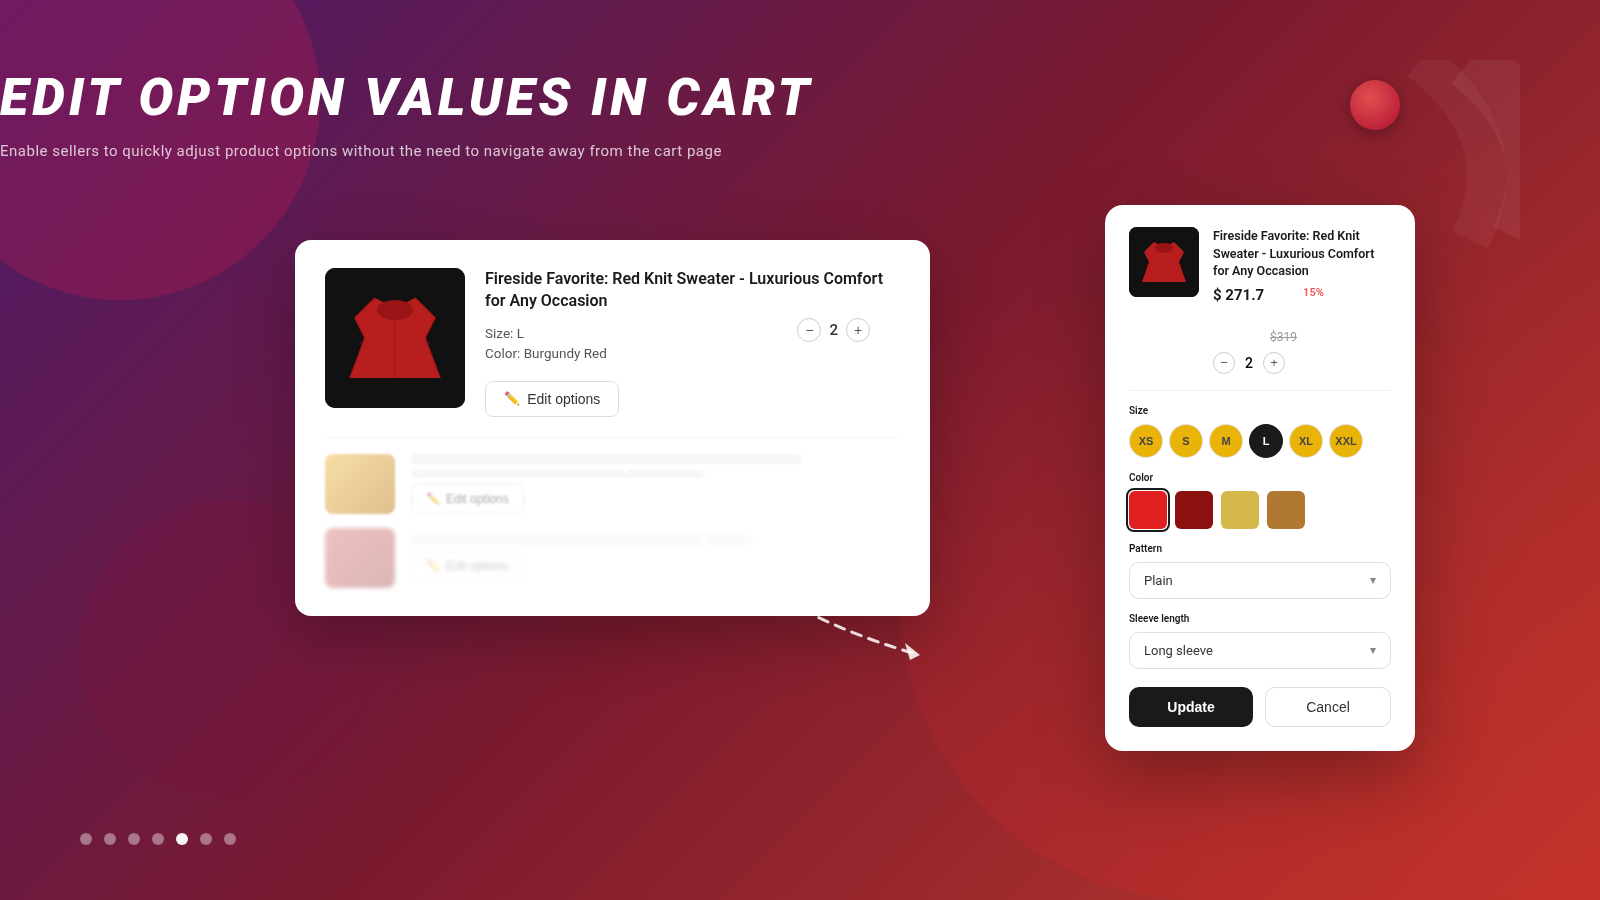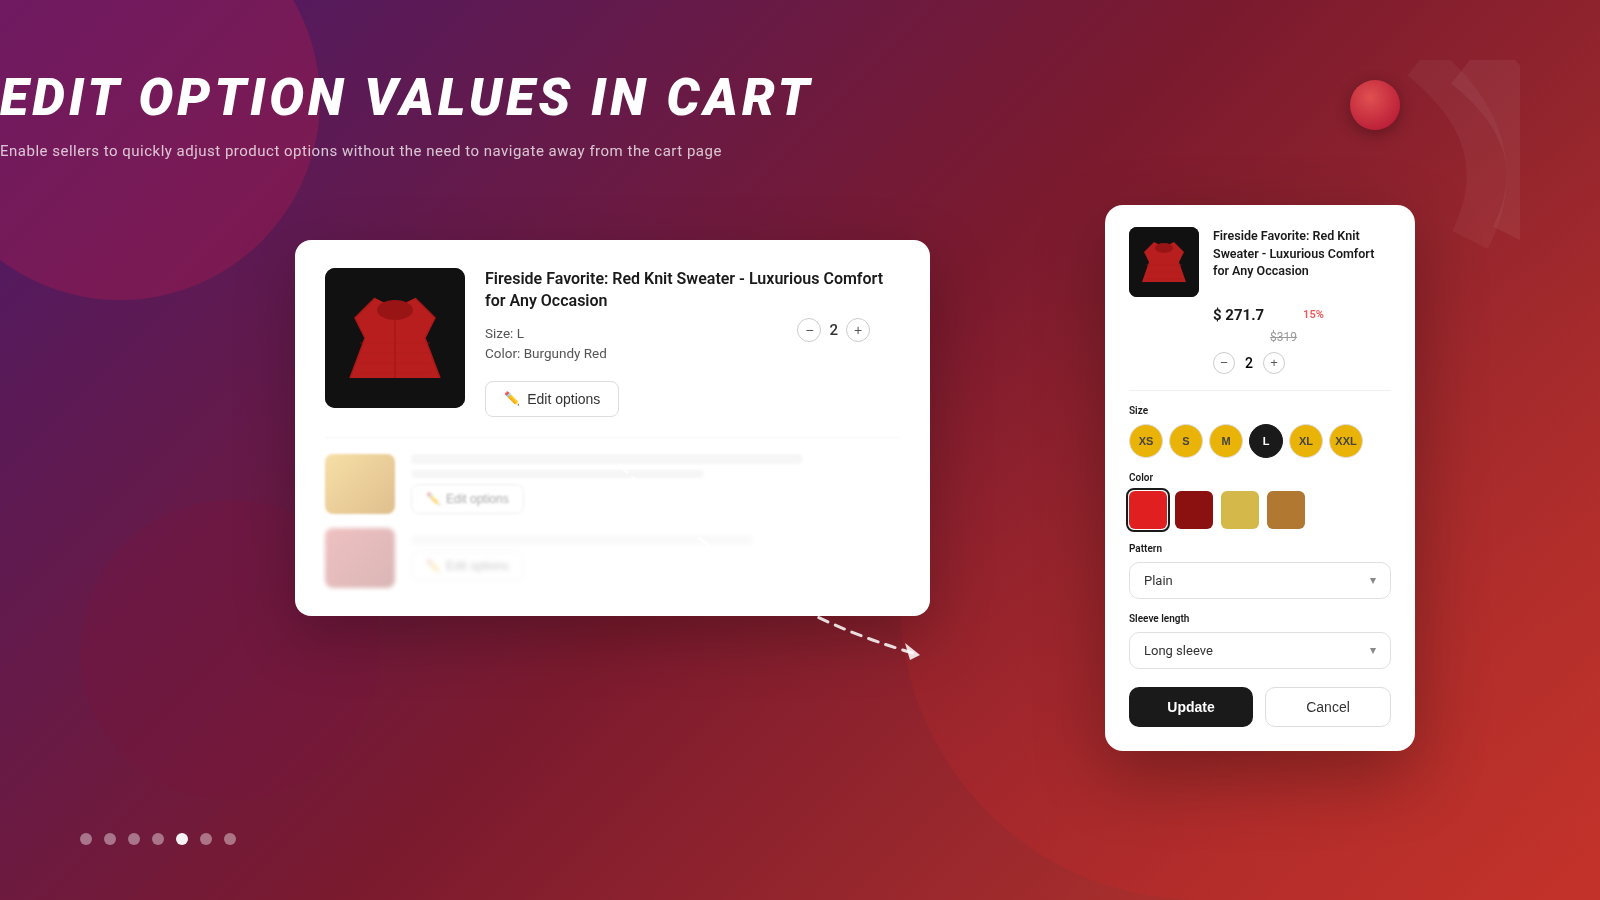--- a/index.html
+++ b/index.html
@@ -253,21 +253,20 @@
     }
     .modal-product-title {
       font-size: 12.5px;
       font-weight: 600;
       color: #1a1a1a;
       line-height: 1.4;
       margin-bottom: 6px;
     }
     .modal-pricing {
       display: flex;
-      align-items: center;
       gap: 6px;
       margin-bottom: 8px;
     }
     .modal-price-new {
       font-size: 15px;
       font-weight: 700;
       color: #1a1a1a;
     }
     .modal-price-old {
       font-size: 12px;

